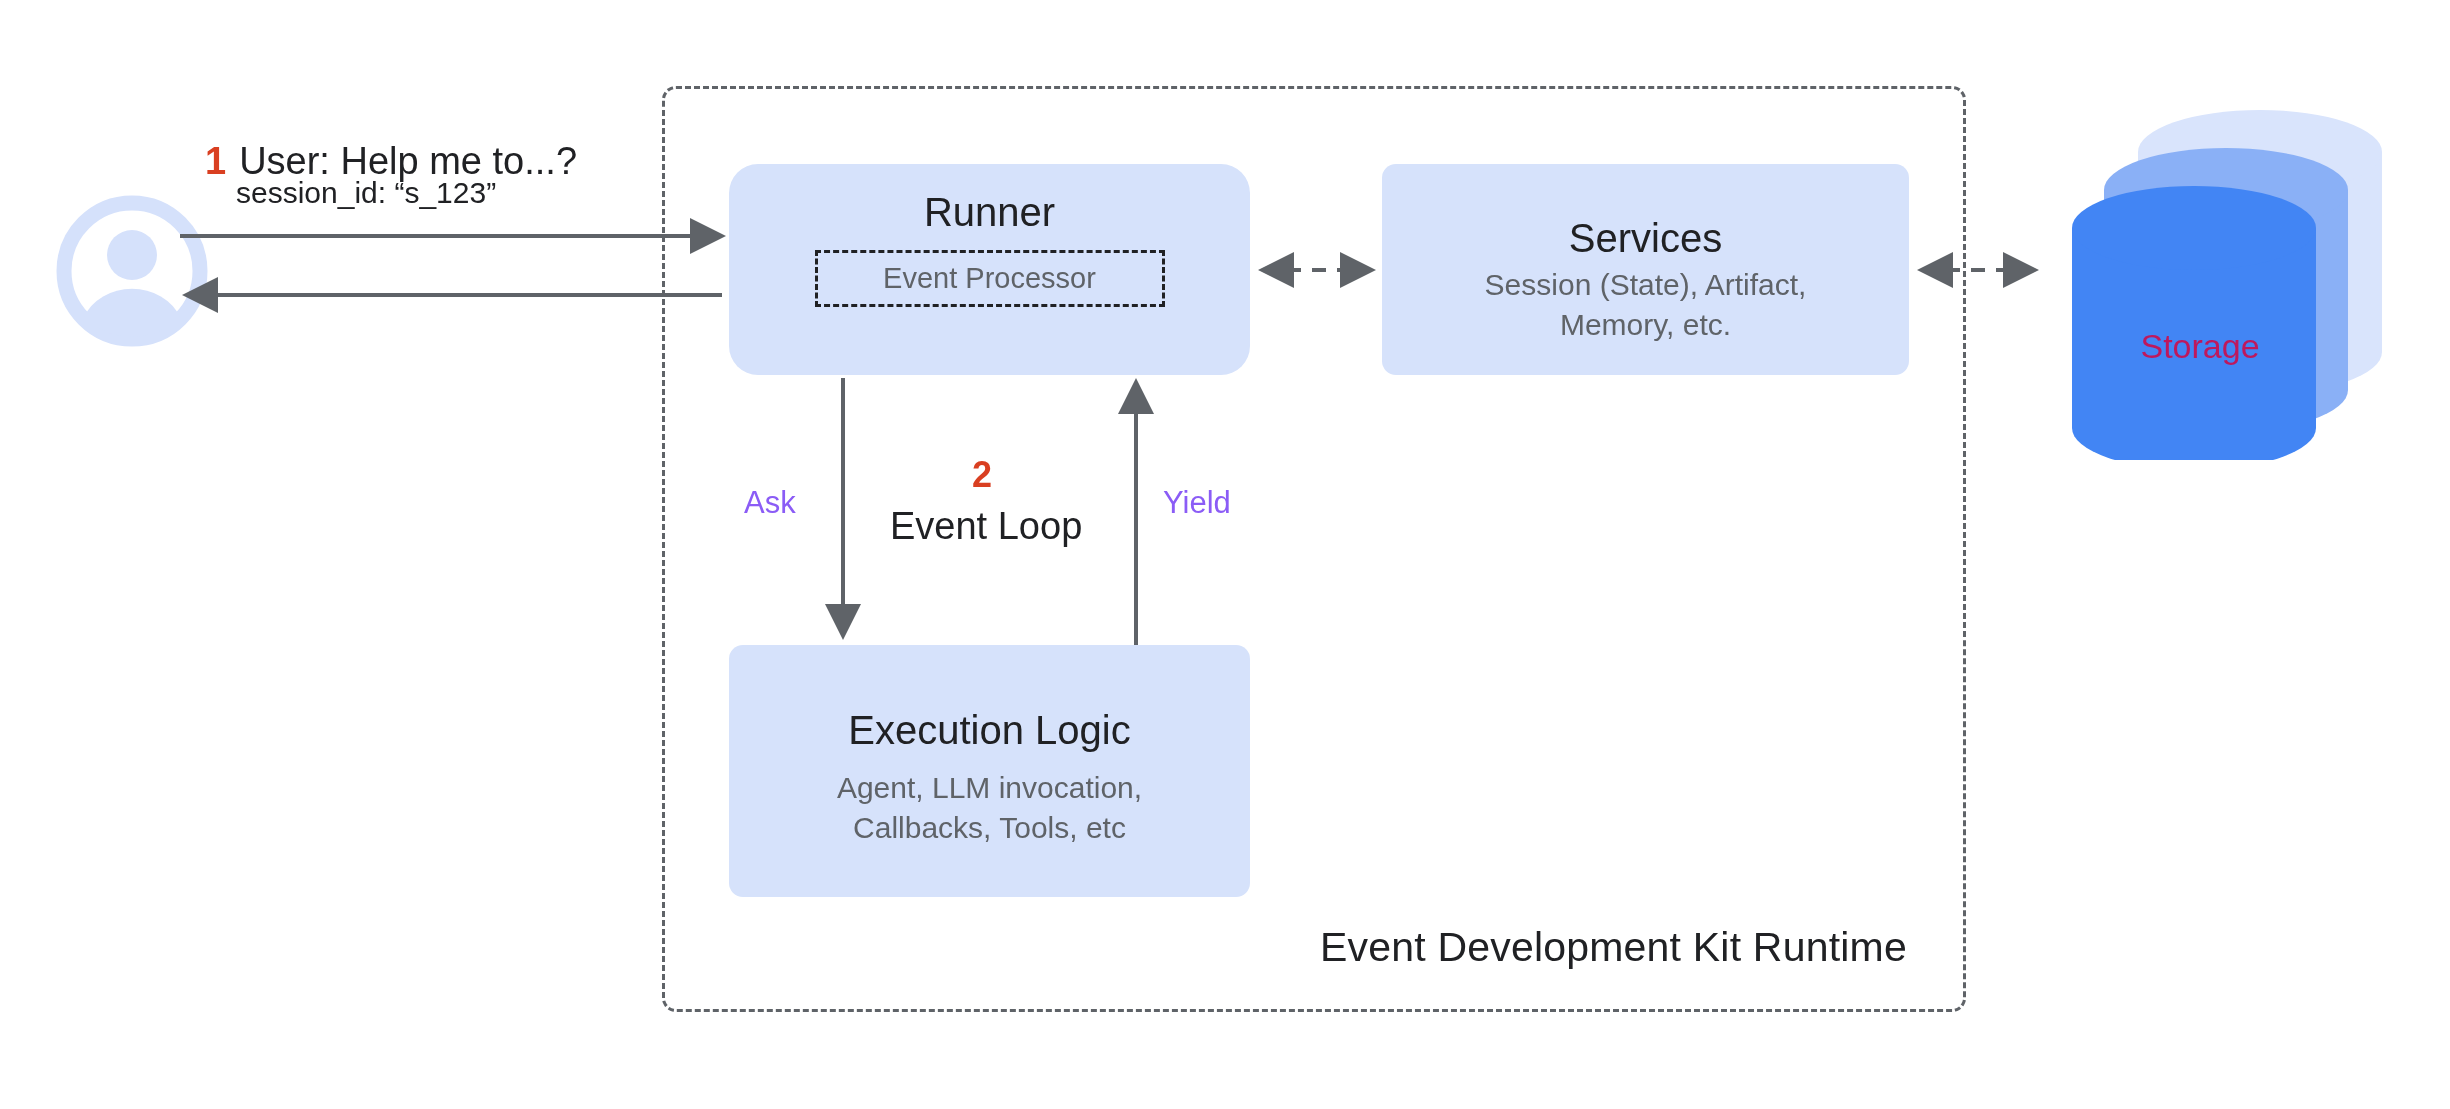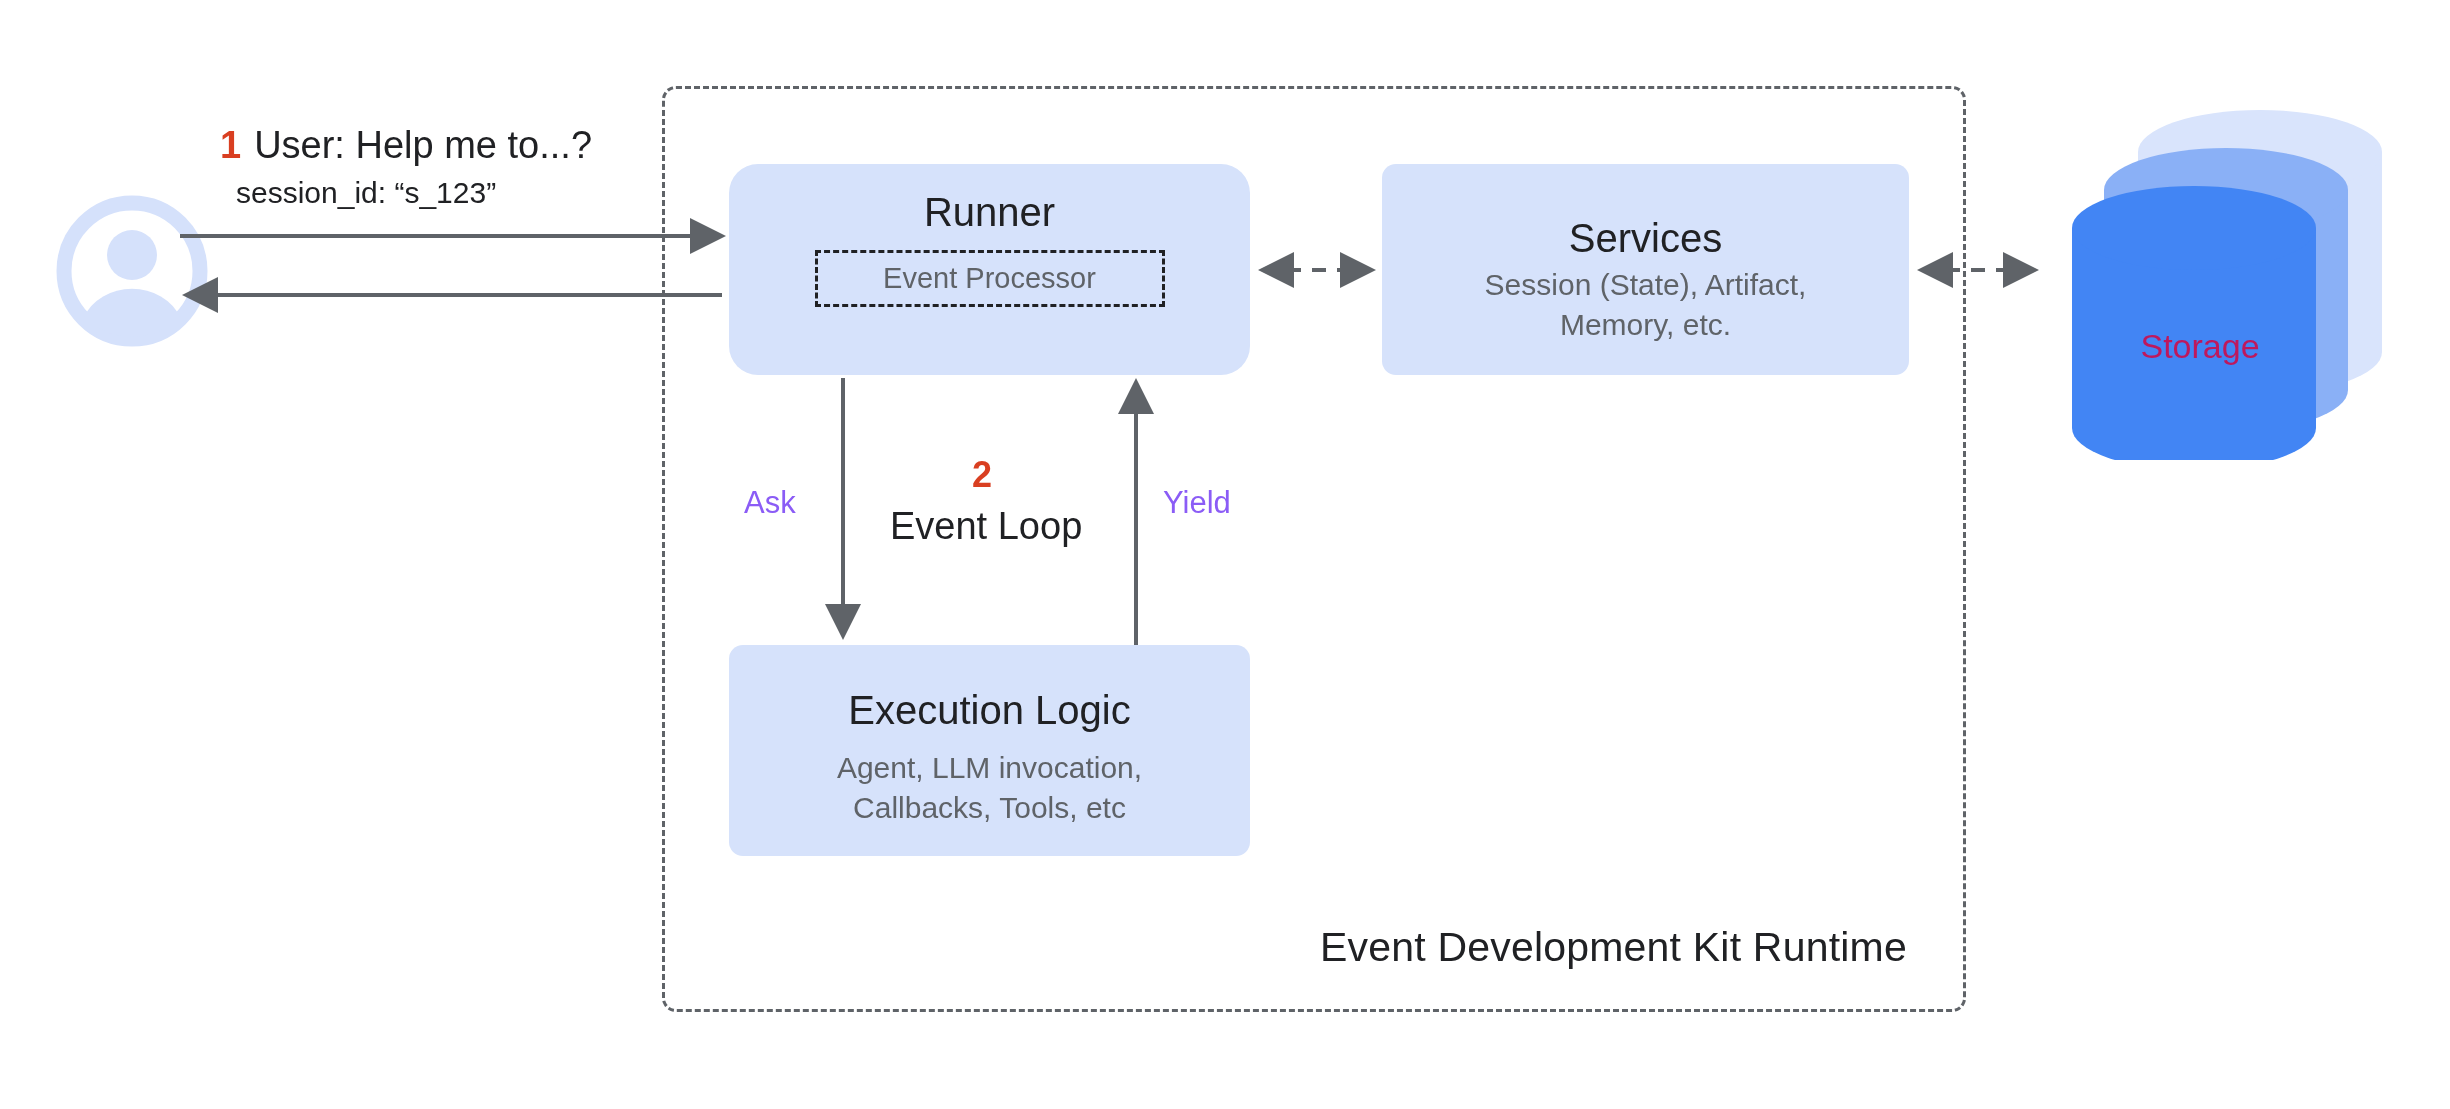--- a/index.html
+++ b/index.html
@@ -87,21 +87,21 @@
   #services {
     left: 1382px; top: 164px;
     width: 527px; height: 211px;
     justify-content: center;
     padding-top: 22px;
   }
   #services .node-title { margin-bottom: 5px; text-align: right; }
 
   #execution {
     left: 729px; top: 645px;
-    width: 521px; height: 211px;
+    width: 521px; height: 252px;
     justify-content: center;
     padding-top: 14px;
   }
   #execution .node-title { margin-bottom: 16px; }
 
   
   .avatar {
     position: absolute;
     left: 56px;
     top: 195px;
@@ -114,21 +114,21 @@
     position: absolute;
     white-space: nowrap;
     font-size: 38px;
     color: #202124;
   }
   .msg-num {
     color: #d93f21;
     font-weight: bold;
     margin-right: 13px;
   }
-  #msg1 { left: 205px; top: 124px; margin-left: 15px; }
+  #msg1 { left: 205px; top: 140px; }
   #msg1-sub {
     position: absolute;
     left: 236px; top: 176px;
     font-size: 30px;
     color: #202124;
     white-space: nowrap;
   }
   #msg3 { left: 205px; top: 340px; }
 
   

